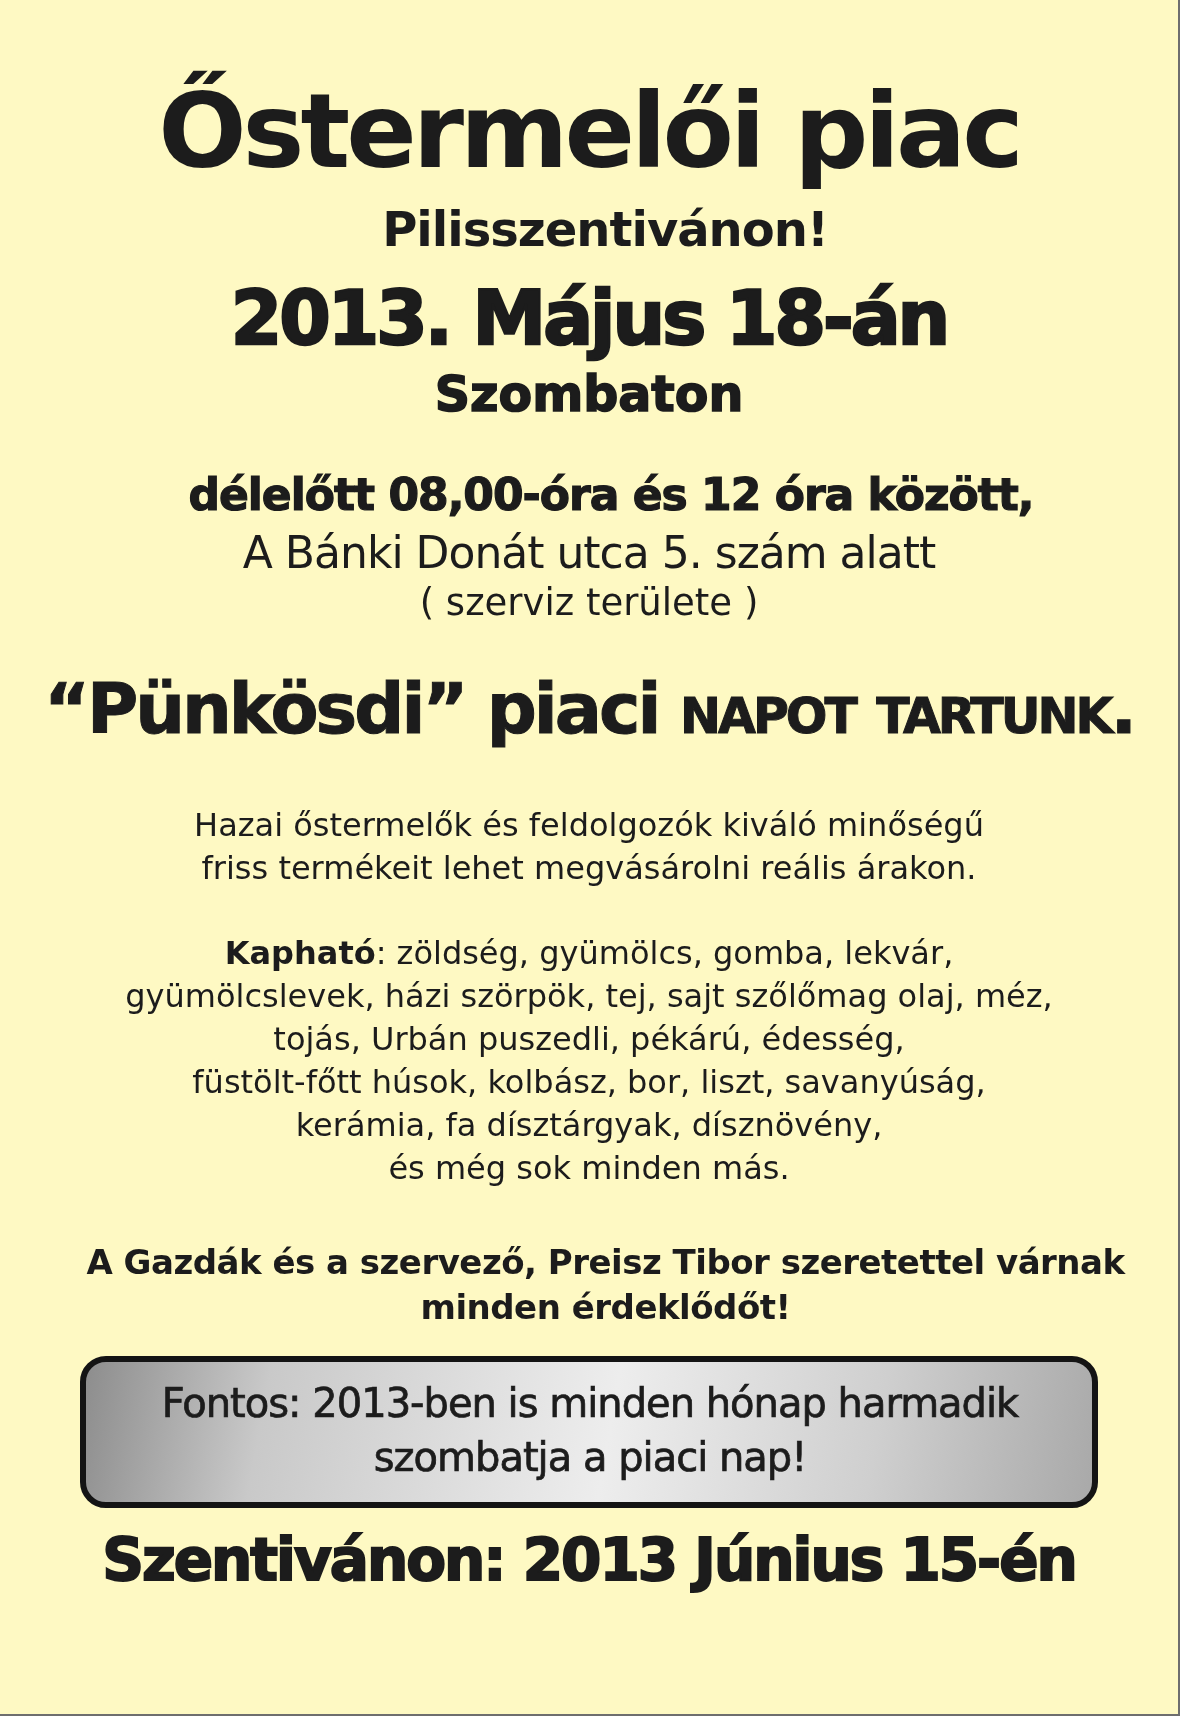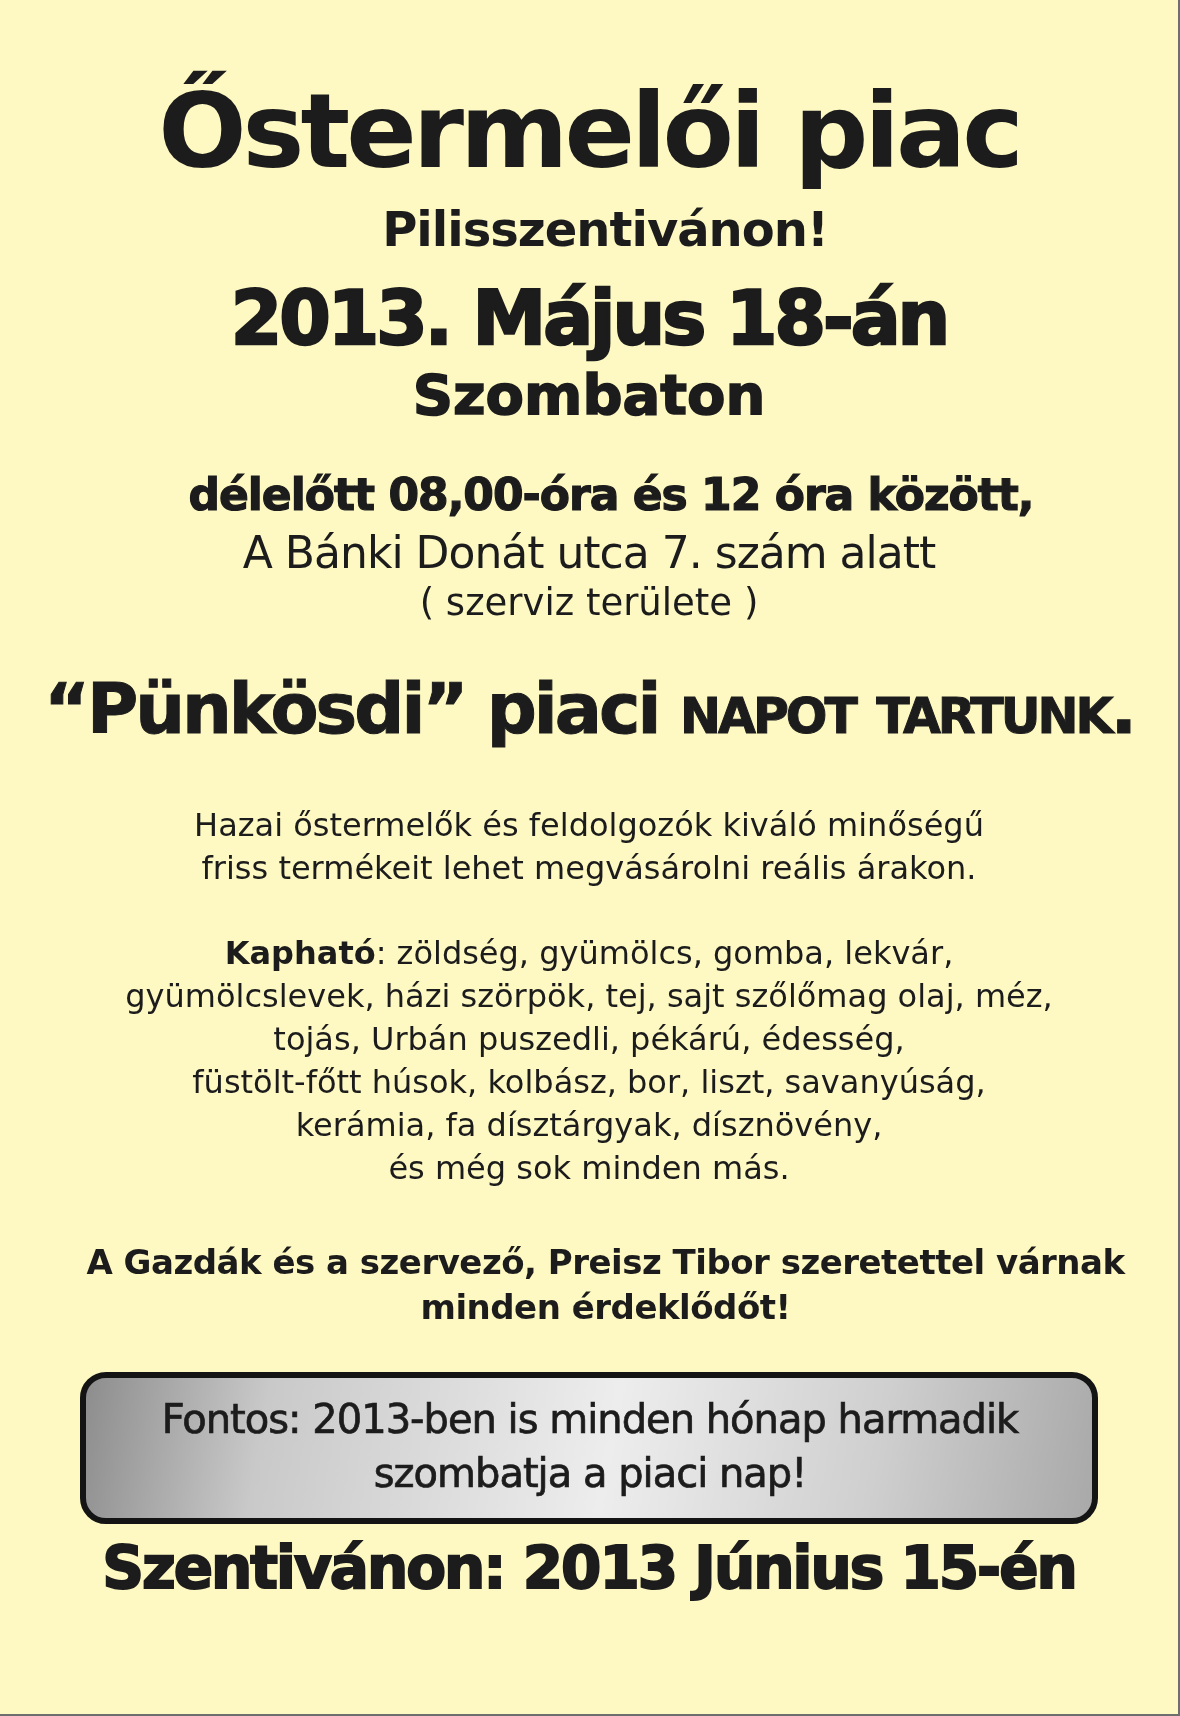--- a/index.html
+++ b/index.html
@@ -33,21 +33,21 @@
   .date-line {
     margin-top: 18px;
     font-size: 74px;
     line-height: 84px;
     font-weight: bold;
     letter-spacing: -3px;
     -webkit-text-stroke: 2.5px #1c1c1c;
   }
   .day-line {
     margin-top: 8px;
-    font-size: 56px;
+    font-size: 49px;
     line-height: 54px;
     font-weight: bold;
     -webkit-text-stroke: 1.6px #1c1c1c;
   }
   .time-line {
     margin-top: 46px;
     font-size: 44px;
     line-height: 54px;
     font-weight: bold;
     letter-spacing: -1px;
@@ -94,21 +94,21 @@
   }
   .closing {
     margin-top: 50px;
     font-size: 34px;
     line-height: 45px;
     font-weight: bold;
     letter-spacing: -0.5px;
     padding-left: 33px;
   }
   .notice-box {
-    margin: 42px auto 0 auto;
+    margin: 26px auto 0 auto;
     width: 1018px;
     box-sizing: border-box;
     border: 6px solid #141414;
     border-radius: 26px;
     padding: 14px 10px 18px 12px;
     background: linear-gradient(100deg, #8d8d8d 0%, #c9c9c9 18%, #ededed 52%, #cfcfcf 78%, #a9a9a9 100%);
   }
   .notice-box .notice-line {
     font-size: 40px;
     line-height: 54px;
@@ -117,21 +117,21 @@
     -webkit-text-stroke: 0.7px #1c1c1c;
   }
   .next-label {
     margin-top: 28px;
     font-size: 38px;
     line-height: 48px;
     font-weight: normal;
     letter-spacing: -1px;
   }
   .next-date {
-    margin-top: 8px;
+    margin-top: 16px;
     font-size: 58px;
     line-height: 72px;
     font-weight: bold;
     letter-spacing: -2px;
     -webkit-text-stroke: 2px #1c1c1c;
   }
 </style>
 </head>
 <body>
 
@@ -140,21 +140,21 @@
   <div class="title">Őstermelői piac</div>
 
   <div class="location">Pilisszentivánon!</div>
 
   <div class="date-line">2013. Május 18-án</div>
 
   <div class="day-line">Szombaton</div>
 
   <div class="time-line">délelőtt 08,00-óra és 12 óra között,</div>
 
-  <div class="address-line">A Bánki Donát utca 7. szám alatt</div>
+  <div class="address-line">A Bánki Donát utca 5. szám alatt</div>
 
   <div class="address-note">( szerviz területe )</div>
 
   <div class="event-headline"><span>“Pünkösdi” piaci </span><span class="caps">napot tartunk.</span></div>
 
   <div class="intro">
     <div>Hazai őstermelők és feldolgozók kiváló minőségű</div>
     <div>friss termékeit lehet megvásárolni reális árakon.</div>
   </div>
 

